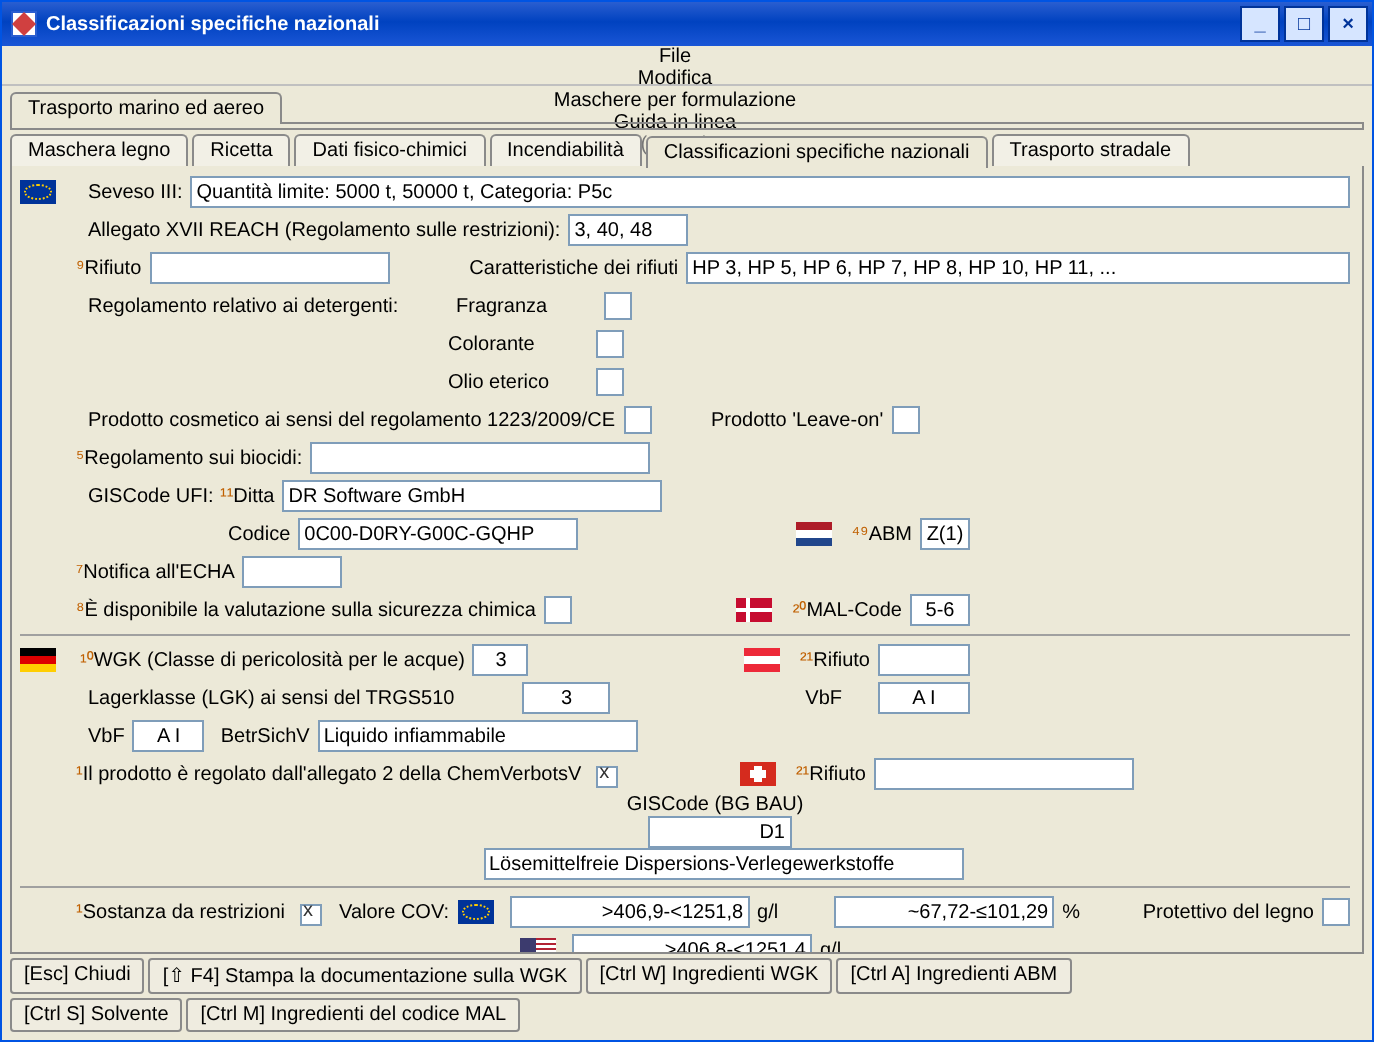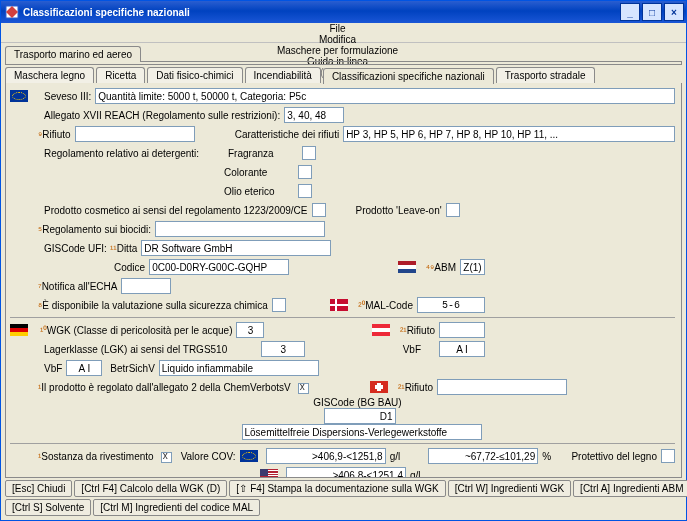--- a/index.html
+++ b/index.html
@@ -151,21 +151,21 @@
       <input type="text" style="width: 50px;" value="">
     </div>
     <div class="row" style="padding-left:28px;">
       <span class="hint">⁸</span>
       <span class="lab">È disponibile la valutazione sulla sicurezza chimica</span>
       <span class="chk"></span>
       <span style="flex:1;"></span>
       <span class="flag flag-dk"></span>
       <span class="hint" style="margin-left:8px;">²⁰</span>
       <span class="lab">MAL-Code</span>
-      <input type="text" class="center-input" style="width: 68px; font-family: Liberation Mono, monospace;" value="5-6">
+      <input type="text" class="center-input" style="width: 30px;" value="5-6">
       <span style="width:190px;"></span>
     </div>
     <div class="sep"></div>
     <div class="row">
       <span class="flag flag-de"></span>
       <span style="width:10px;"></span>
         <span class="hint">¹⁰</span>
       <span class="lab">WGK (Classe di pericolosità per le acque)</span>
       <input type="text" class="center-input" style="width: 28px;" value="3">
       <span style="flex:1;"></span>
@@ -201,21 +201,21 @@
       <span style="width:108px;"></span>
     </div>
     <div class="row" style="padding-left:34px;flex-direction:column;">
       <span class="lab">GISCode (BG BAU)</span>
       <input type="text" style="width: 72px; text-align: right;" value="D1">
       <input type="text" style="width: 240px; margin-left: 4px;" value="Lösemittelfreie Dispersions-Verlegewerkstoffe">
     </div>
     <div class="sep"></div>
     <div class="row" style="padding-left:28px;">
       <span class="hint">¹</span>
-      <span class="lab">Sostanza da rivestimento</span>
+      <span class="lab">Sostanza da restrizioni</span>
       <span class="sq x"></span>
       <span class="lab" style="margin-left:6px;">Valore COV:</span>
       <span class="flag flag-eu"></span>
       <input type="text" class="right-input" style="width: 120px; margin-left: 6px;" value="&gt;406,9-&lt;1251,8">
       <span class="lab" style="margin-left:4px;">g/l</span>
       <input type="text" class="right-input" style="width: 110px; margin-left: 24px;" value="~67,72-≤101,29">
       <span class="lab" style="margin-left:4px;">%</span>
       <span style="flex:1;"></span>
       <span class="lab">Protettivo del legno</span>
       <span class="chk"></span>
@@ -227,21 +227,20 @@
     </div>
     <div class="row" style="padding-left:250px;">
       <span class="flag flag-ch"></span>
       <input type="text" class="right-input" style="width: 120px; margin-left: 6px;" value="~67,72-≤101,29">
       <span class="lab" style="margin-left:4px;">%</span>
     </div>
   </div>
 
   <div class="bottom-btns">
     <div class="btn">[Esc] Chiudi</div>
-    <div class="btn">[Ctrl F4] Calcolo della WGK (D)</div>
     <div class="btn">[⇧ F4] Stampa la documentazione sulla WGK</div>
     <div class="btn">[Ctrl W] Ingredienti WGK</div>
     <div class="btn">[Ctrl A] Ingredienti ABM</div>
   </div>
   <div class="bottom-btns2">
     <div class="btn">[Ctrl S] Solvente</div>
     <div class="btn">[Ctrl M] Ingredienti del codice MAL</div>
   </div>
 </div>
 

